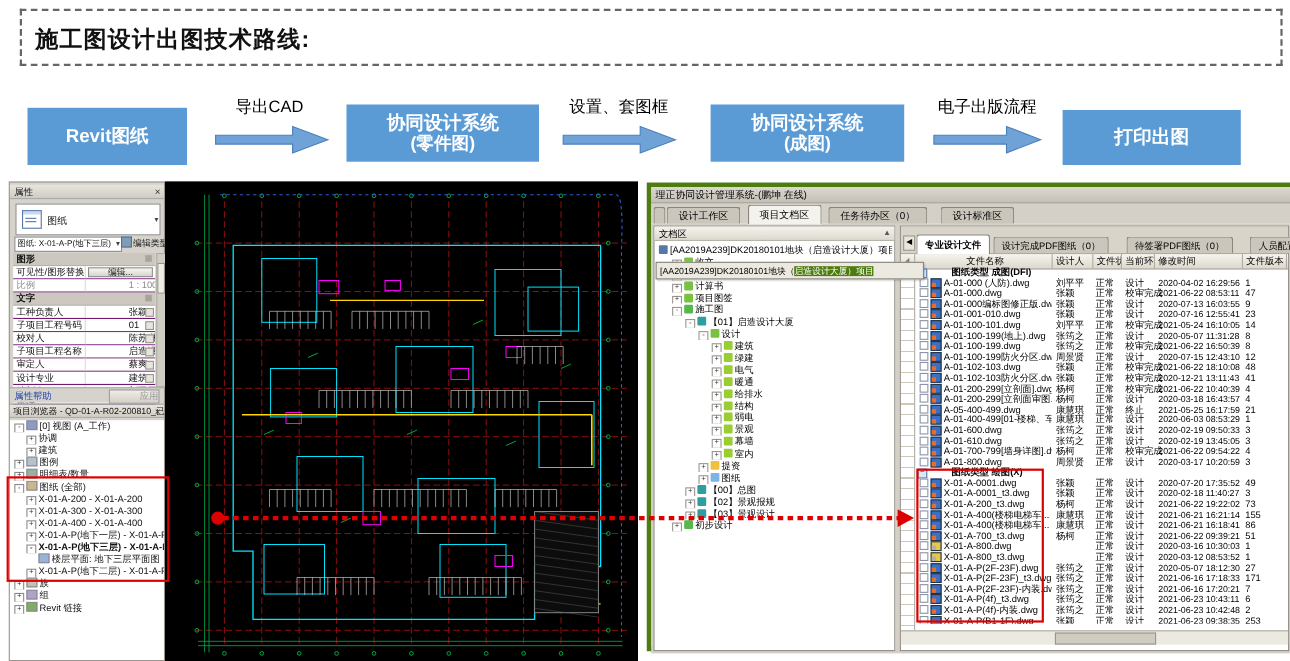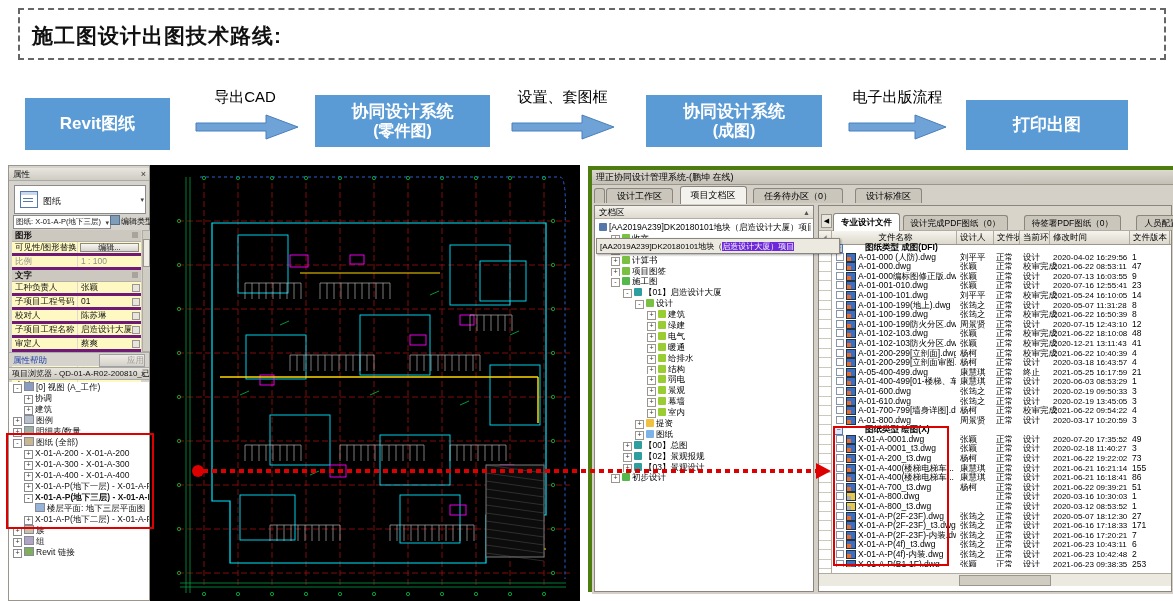--- a/index.html
+++ b/index.html
@@ -26,23 +26,23 @@
   .rv-sheeticon{position:absolute;left:5px;top:5px;width:16px;height:15px;background:#fff;border:1px solid #5577aa;box-shadow:inset 0 3px 0 #c8d8ee;}
   .rv-sheeticon:after{content:"";position:absolute;left:2px;top:6px;width:10px;height:1px;background:#5577aa;box-shadow:0 3px 0 #5577aa;}
   .rv-typebox .cat{position:absolute;left:28px;top:9px;font-size:9px;}
   .rv-combo{background:#fff;border:1px solid #8a8a8a;line-height:12px;white-space:nowrap;overflow:hidden;}
   .rv-carat{position:absolute;right:1px;top:1px;font-size:7px;color:#444;}
   .rv-editbtn{left:101px;top:49px;width:37px;height:13px;font-size:8px;line-height:13px;white-space:nowrap;}
   .rv-editbtn .ic{display:inline-block;width:8px;height:8px;background:#7f9db9;border:1px solid #55718a;vertical-align:-1px;margin-right:1px;}
   .rv-grid{left:3px;top:64px;width:129px;}
   .psec{height:11px;line-height:11px;background:#ccc8c0;border-bottom:1px solid #b4b0a8;font-weight:bold;padding-left:3px;position:relative;}
   .psec .pin{position:absolute;right:3px;top:2px;width:6px;height:6px;background:#a8a49c;}
-  .prow{height:11px;line-height:11px;display:flex;background:#fef9c3;border-bottom:3px solid #701a75;position:relative;}
+  .prow{height:11px;line-height:11px;display:flex;background:#ffffff;border-bottom:1px solid #701a75;position:relative;}
   .prow .pl{width:62px;padding-left:3px;border-right:1px solid #dedad2;overflow:hidden;white-space:nowrap;}
-  .prow .pv{flex:1;padding-left:3px;overflow:hidden;white-space:nowrap;}
+  .prow .pv{flex:1;padding-left:3px;overflow:hidden;white-space:nowrap;margin-left:36px;}
   .prow .pbtn{margin:1px 2px;flex:1;background:linear-gradient(#f8f6f2,#d8d4cc);border:1px solid #8a8a8a;text-align:center;line-height:8px;font-size:8px;}
   .prow.dis .pl,.prow.dis .pv{color:#8d8d8d;}
   .prow .assoc{position:absolute;right:1px;top:2px;width:6px;height:6px;background:#e8e5de;border:1px solid #9a968e;}
   .prow.clip{height:5px;overflow:hidden;}
   .rv-scroll{left:133px;top:64px;width:7px;height:120px;background:#cfccc4;border:1px solid #b0aca4;}
   .rv-thumb{position:absolute;left:0px;top:8px;width:5px;height:26px;background:#f0ede6;border:1px solid #9a968e;}
   .rv-helpbar{left:0;top:186px;width:140px;height:13px;border-top:1px solid #aaa;background:#d6d3cc;}
   .rv-help{position:absolute;left:4px;top:2px;color:#2244aa;}
   .rv-apply{position:absolute;right:4px;top:1px;width:44px;height:11px;background:linear-gradient(#f0ede6,#d4d0c8);border:1px solid #a0a0a0;text-align:right;line-height:11px;color:#9a9a9a;}
   .rv-browserbar{left:0;top:201px;width:140px;height:13px;background:linear-gradient(#e8e5de,#cfccc4);border-top:1px solid #aaa;border-bottom:1px solid #aaa;line-height:12px;padding-left:3px;box-sizing:border-box;white-space:nowrap;overflow:hidden;font-size:8px;}
@@ -60,21 +60,21 @@
   .mg-title{left:0;top:0;width:582px;height:15px;background:linear-gradient(#dcd8d0,#c4c0b6);border-bottom:1px solid #9a968e;line-height:15px;padding-left:4px;box-sizing:border-box;font-size:9px;}
   .mg-tabs{left:0;top:15px;width:582px;height:18px;background:#d4d0c8;border-bottom:1px solid #fff;}
   .mtab{position:absolute;top:3px;height:15px;line-height:15px;padding:0 10px;background:#cac6bc;border:1px solid #8a867e;border-bottom:none;border-radius:3px 3px 0 0;font-size:9px;}
   .mtab.active{background:#f4f2ec;top:1px;height:17px;line-height:17px;z-index:2;}
   .mtab-stub{position:absolute;left:2px;top:3px;width:9px;height:15px;background:#cac6bc;border:1px solid #8a867e;border-bottom:none;border-radius:3px 3px 0 0;}
   .mg-body{left:0;top:33px;width:582px;height:391px;background:#d4d0c8;}
   .mg-left{position:absolute;left:2px;top:2px;width:220px;height:387px;background:#fff;border:1px solid #8a867e;box-sizing:border-box;}
   .mg-left-hd{position:absolute;left:0;top:0;width:218px;height:13px;background:linear-gradient(#f4f2ec,#dedad0);border-bottom:1px solid #b0aca2;line-height:13px;padding-left:4px;box-sizing:border-box;}
   .mg-left-hd .clps{position:absolute;right:3px;top:0;font-size:7px;color:#555;}
   .mg-path{left:4px;top:35px;width:244px;height:16px;background:#ece9e0;border:1px solid #8a867e;box-shadow:1px 1px 2px rgba(0,0,0,.35);line-height:15px;padding-left:3px;box-sizing:border-box;z-index:6;font-size:8px;white-space:nowrap;overflow:hidden;}
-  .mg-path .hl{background:#6d28d9;color:#fff;}
+  .mg-path .hl{background:#4d7c0f;color:#fff;}
   .mg-tree{position:absolute;left:2px;top:16px;width:214px;height:368px;overflow:hidden;font-size:8.5px;}
   .mg-splitter{position:absolute;left:222px;top:2px;width:4px;height:387px;background:#d4d0c8;}
   .mg-right{position:absolute;left:226px;top:2px;width:354px;height:387px;background:#fff;border:1px solid #8a867e;box-sizing:border-box;}
   .pane-back{position:absolute;left:0;top:0;width:352px;height:24px;background:#d8d4ca;}
   .pn-nav{position:absolute;left:2px;top:8px;width:9px;height:12px;background:#e8e5dc;border:1px solid #9a968e;font-size:7px;line-height:11px;text-align:center;}
   .ptab{position:absolute;top:9px;height:14px;line-height:14px;padding:0 7px;background:#cac6bc;border:1px solid #8a867e;border-bottom:none;border-radius:3px 3px 0 0;font-size:8.5px;white-space:nowrap;}
   .ptab.active{background:#fff;top:7px;height:17px;line-height:16px;z-index:2;font-weight:bold;}
   .tbl-header{position:absolute;left:0;top:24px;width:352px;height:13px;background:linear-gradient(#f6f4ee,#dcd8cc);border-top:1px solid #b0aca2;border-bottom:1px solid #9a968e;}
   .th{position:absolute;top:0;height:13px;line-height:13px;border-right:1px solid #b0aca2;box-sizing:border-box;padding-left:3px;white-space:nowrap;overflow:hidden;}
   .gutter{position:absolute;left:0;top:37px;width:13px;height:330px;background:repeating-linear-gradient(#fff 0px,#fff 8.6px,#ccc8bc 8.6px,#ccc8bc 9.6px);border-right:1px solid #b0aca2;box-sizing:border-box;}

